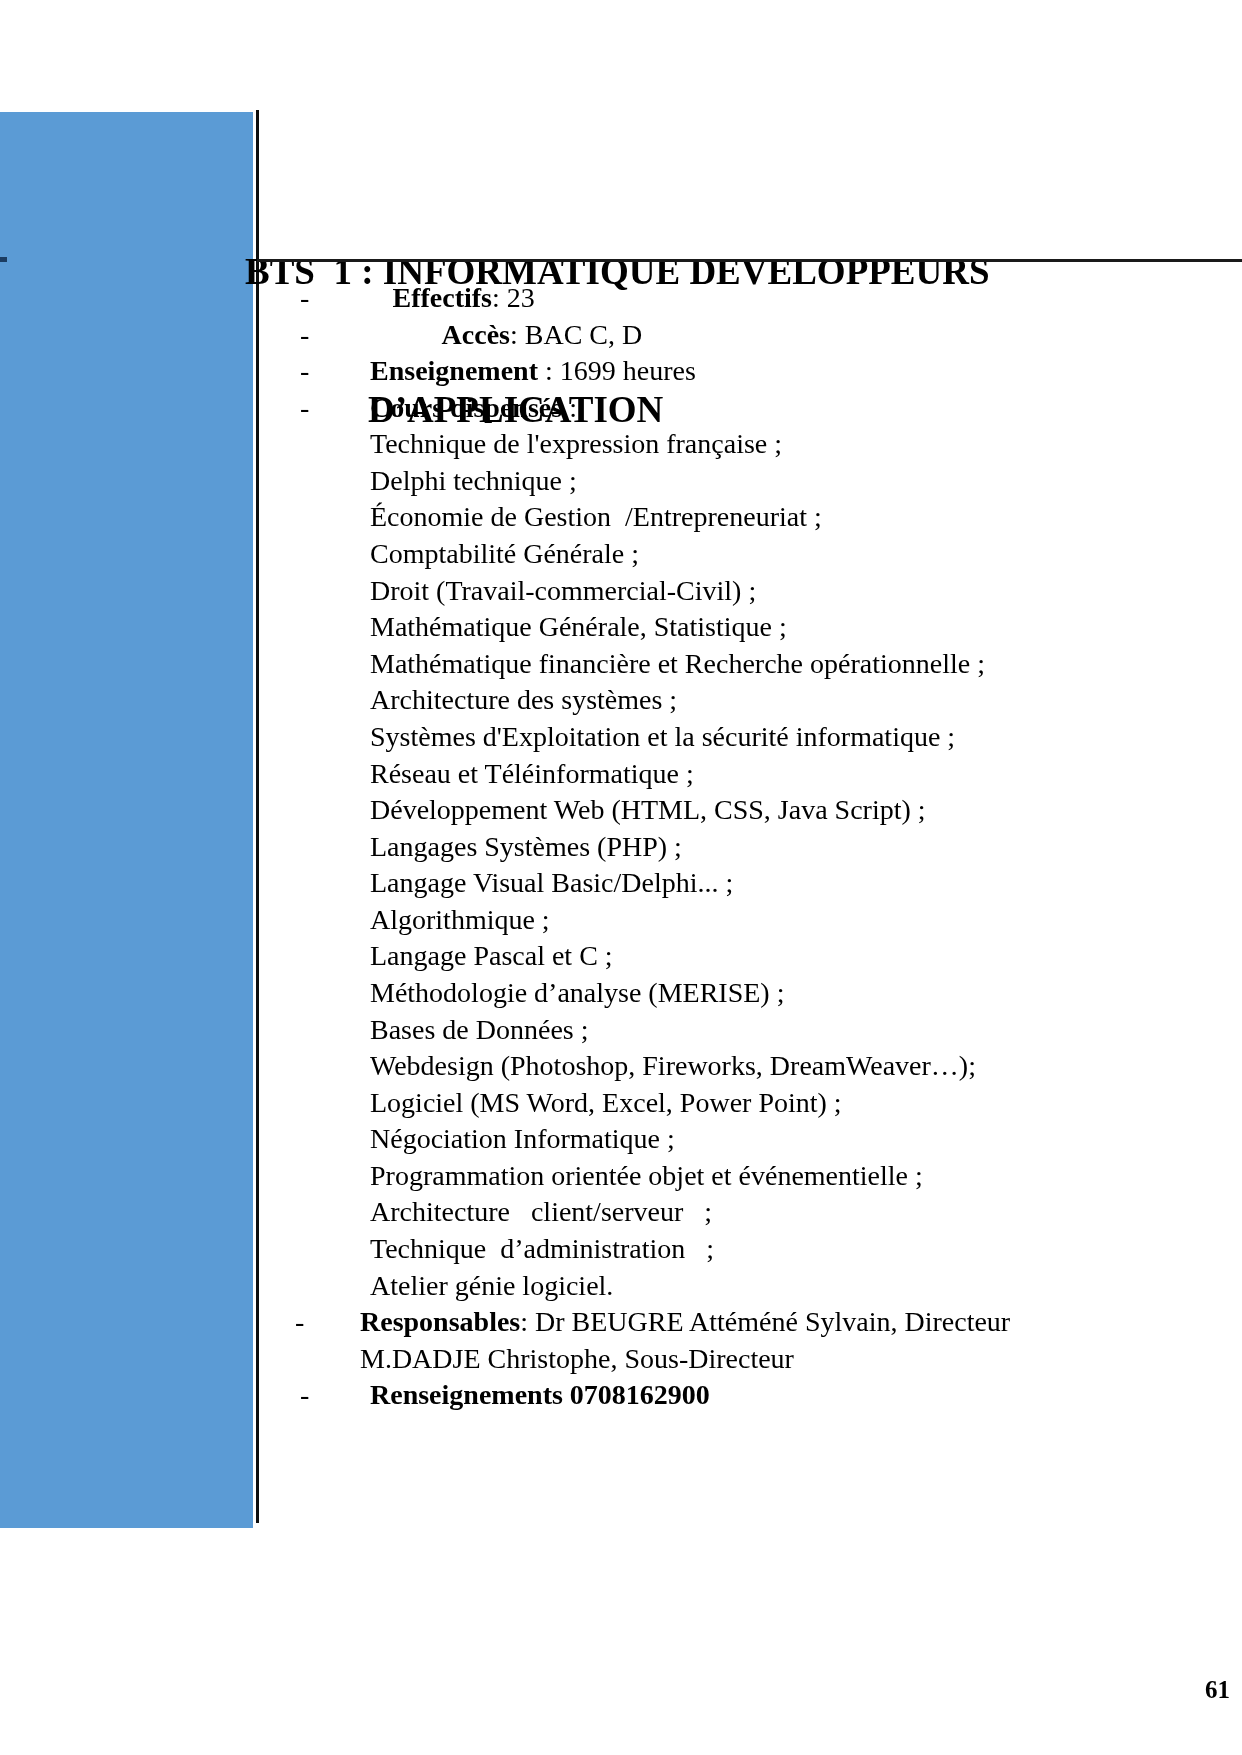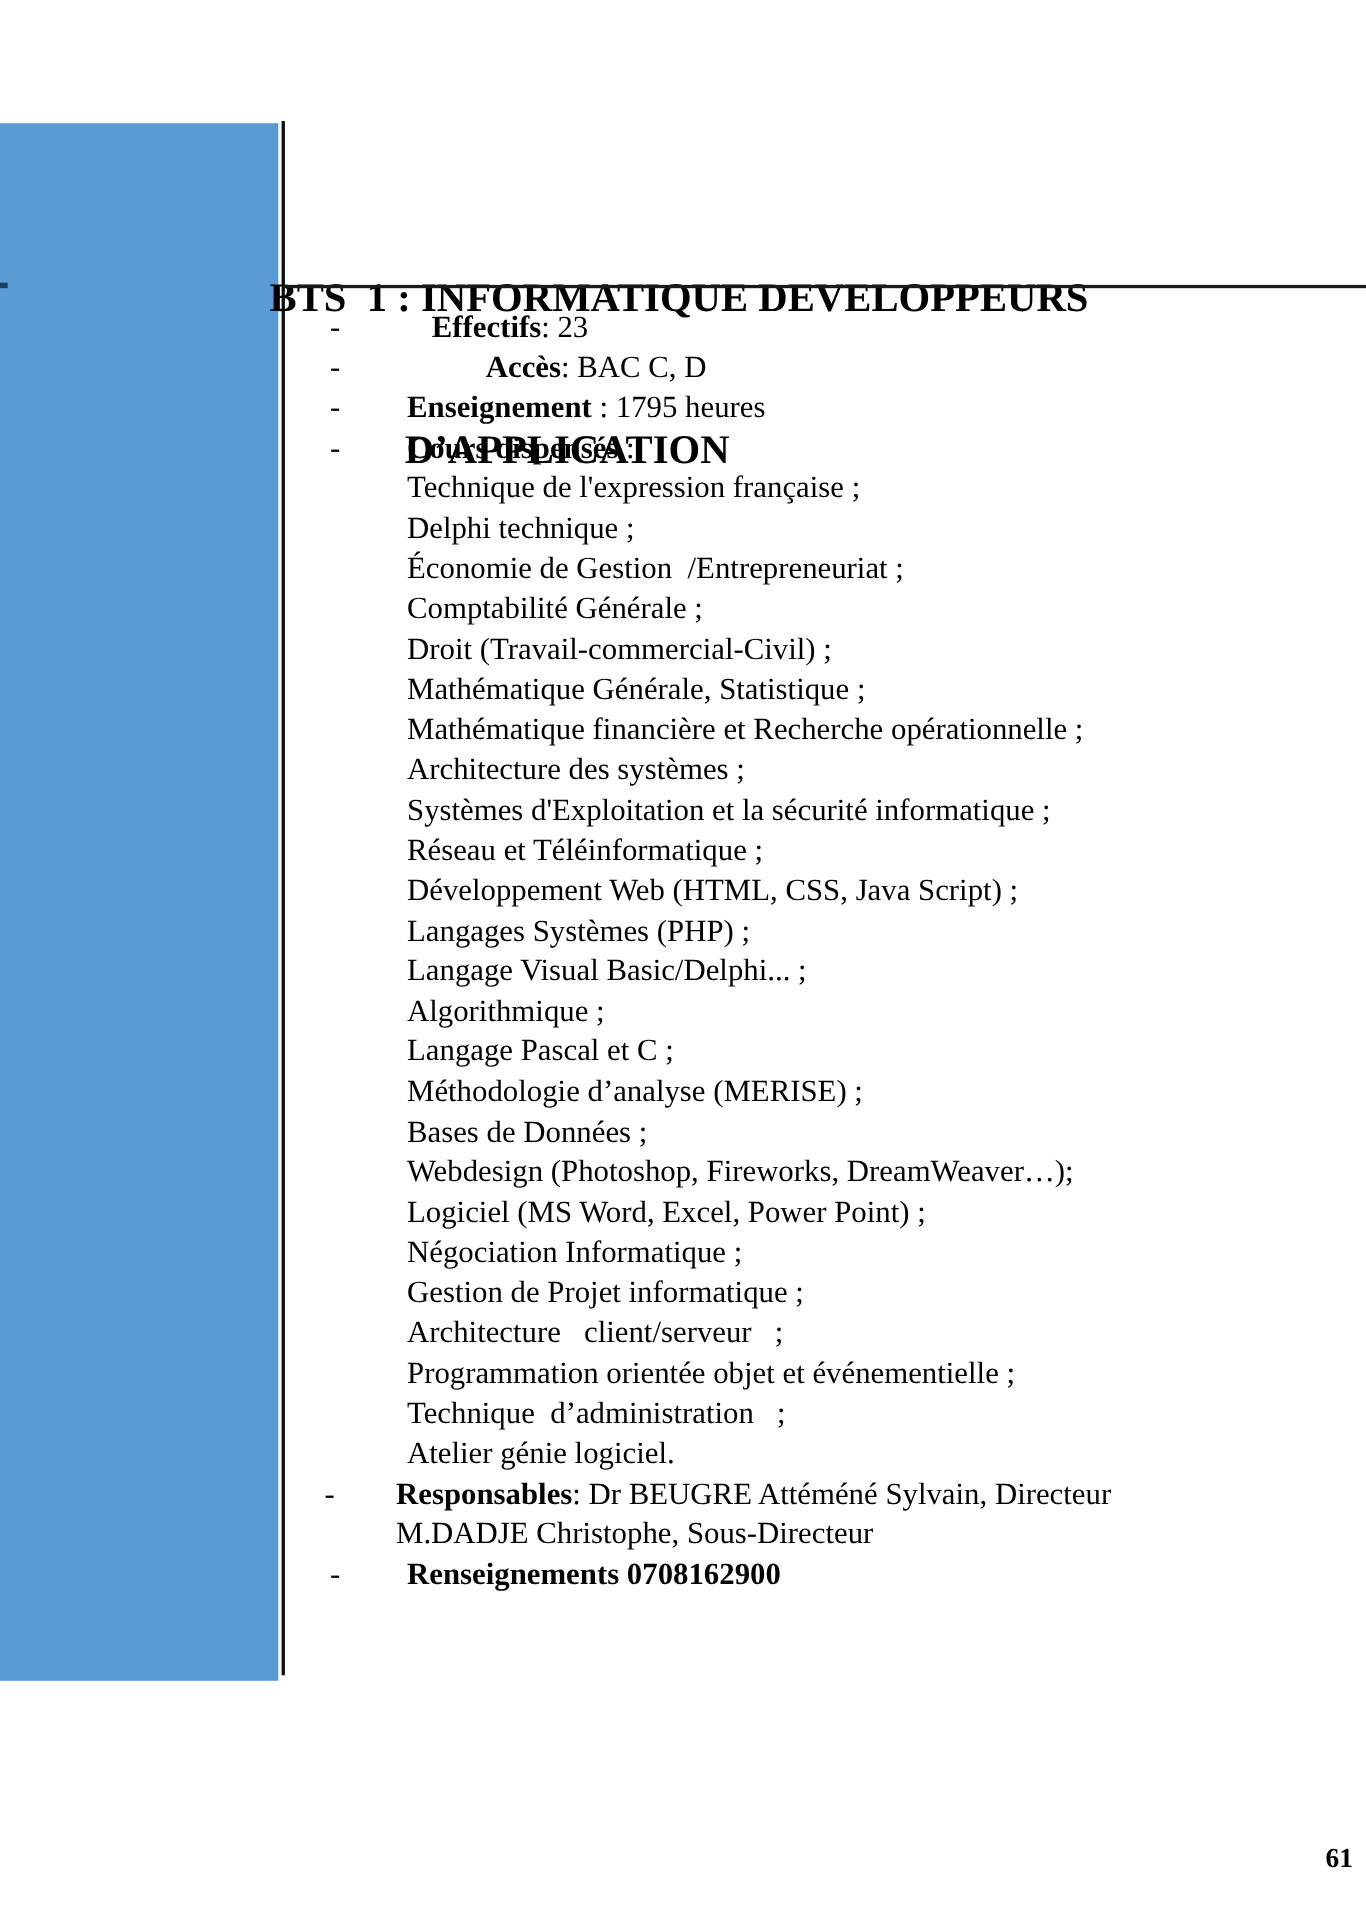--- a/index.html
+++ b/index.html
@@ -53,21 +53,21 @@
 <div class="title">
   <div class="t1">BTS  1 : INFORMATIQUE DEVELOPPEURS</div>
   <div class="t2">D’APPLICATION</div>
 </div>
 
 <div class="hrule"></div>
 
 <div class="content" id="details-list">
     <div class="row field"><span class="dash">-</span><span class="label">Effectifs</span><span class="val">: 23</span></div>
     <div class="row field"><span class="dash">-</span><span class="label">Accès</span><span class="val">: BAC C, D</span></div>
-    <div class="row field"><span class="dash">-</span><span class="label">Enseignement</span><span class="val"> : 1795 heures</span></div>
+    <div class="row field"><span class="dash">-</span><span class="label">Enseignement</span><span class="val"> : 1699 heures</span></div>
     <div class="row field"><span class="dash">-</span><span class="label">Cours dispensés</span><span class="val"> :</span></div>
     <div class="row course"><span class="txt">Technique de l'expression française ;</span></div>
     <div class="row course"><span class="txt">Delphi technique ;</span></div>
     <div class="row course"><span class="txt">Économie de Gestion  /Entrepreneuriat ;</span></div>
     <div class="row course"><span class="txt">Comptabilité Générale ;</span></div>
     <div class="row course"><span class="txt">Droit (Travail-commercial-Civil) ;</span></div>
     <div class="row course"><span class="txt">Mathématique Générale, Statistique ;</span></div>
     <div class="row course"><span class="txt">Mathématique financière et Recherche opérationnelle ;</span></div>
     <div class="row course"><span class="txt">Architecture des systèmes ;</span></div>
     <div class="row course"><span class="txt">Systèmes d'Exploitation et la sécurité informatique ;</span></div>
@@ -75,23 +75,22 @@
     <div class="row course"><span class="txt">Développement Web (HTML, CSS, Java Script) ;</span></div>
     <div class="row course"><span class="txt">Langages Systèmes (PHP) ;</span></div>
     <div class="row course"><span class="txt">Langage Visual Basic/Delphi... ;</span></div>
     <div class="row course"><span class="txt">Algorithmique ;</span></div>
     <div class="row course"><span class="txt">Langage Pascal et C ;</span></div>
     <div class="row course"><span class="txt">Méthodologie d’analyse (MERISE) ;</span></div>
     <div class="row course"><span class="txt">Bases de Données ;</span></div>
     <div class="row course"><span class="txt">Webdesign (Photoshop, Fireworks, DreamWeaver…);</span></div>
     <div class="row course"><span class="txt">Logiciel (MS Word, Excel, Power Point) ;</span></div>
     <div class="row course"><span class="txt">Négociation Informatique ;</span></div>
-    <div class="row course"><span class="txt">Gestion de Projet informatique ;</span></div>
+    <div class="row course"><span class="txt">Programmation orientée objet et événementielle ;</span></div>
     <div class="row course"><span class="txt">Architecture   client/serveur   ;</span></div>
-    <div class="row course"><span class="txt">Programmation orientée objet et événementielle ;</span></div>
     <div class="row course"><span class="txt">Technique  d’administration   ;</span></div>
     <div class="row course"><span class="txt">Atelier génie logiciel.</span></div>
     <div class="row field2"><span class="dash">-</span><span class="label">Responsables</span><span class="val">: Dr BEUGRE Attéméné Sylvain, Directeur</span></div>
     <div class="row plain2"><span class="txt">M.DADJE Christophe, Sous-Directeur</span></div>
     <div class="row bold"><span class="dash">-</span><span class="txt">Renseignements 0708162900</span></div>
   </div>
 
 <div class="pageno">61</div>
 
 </body></html>

